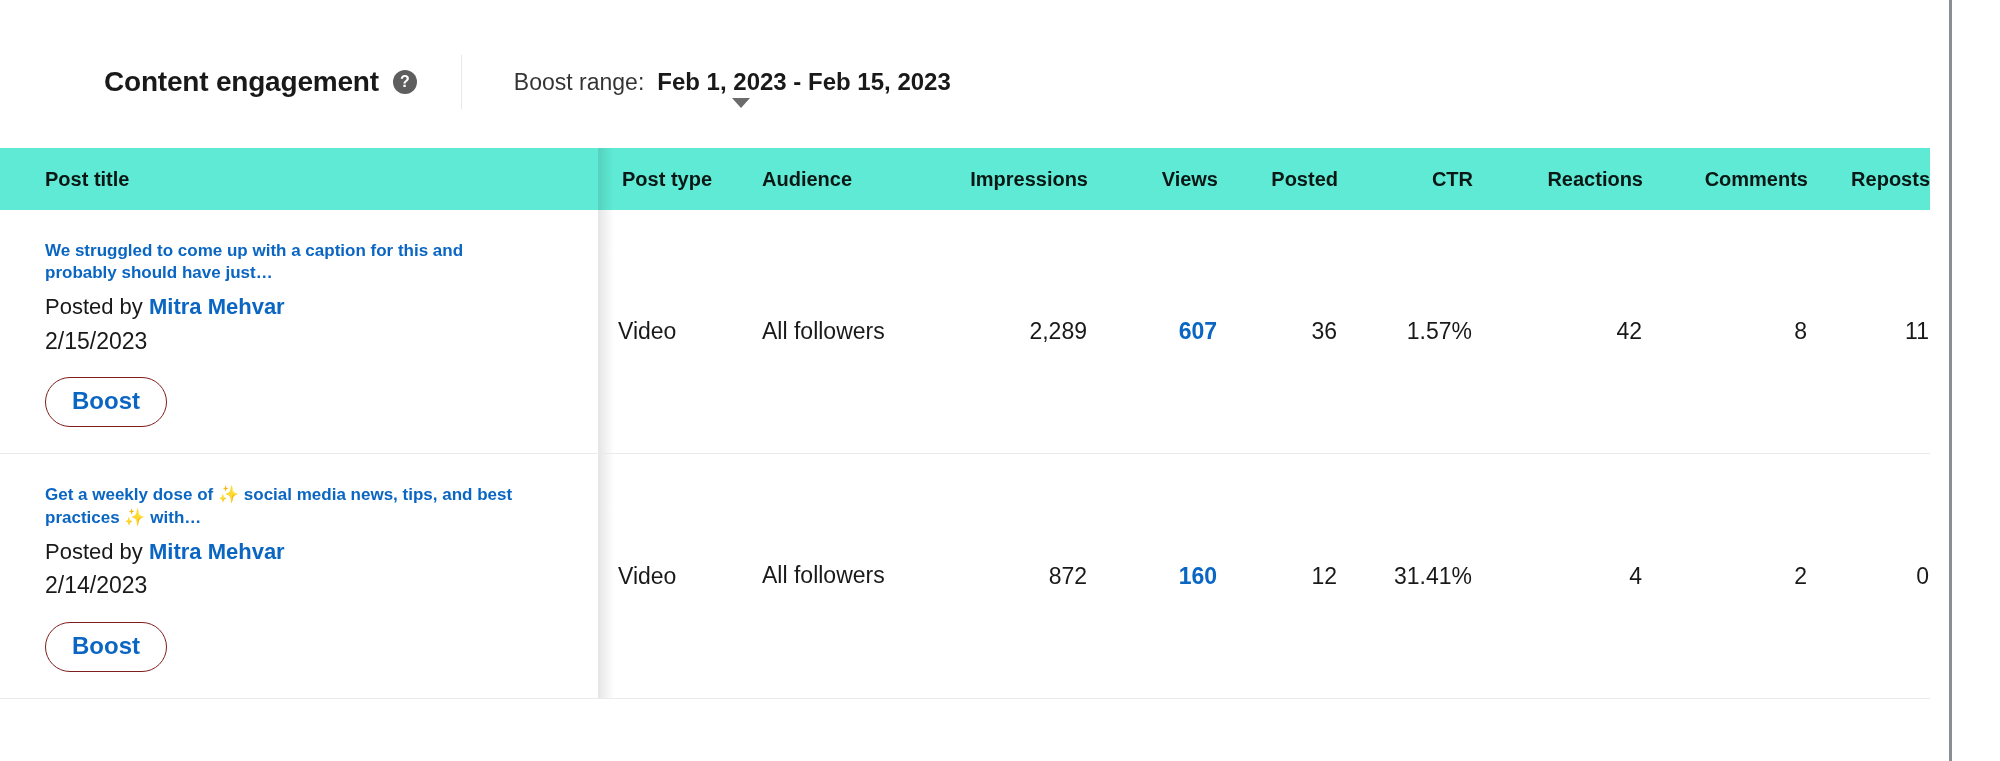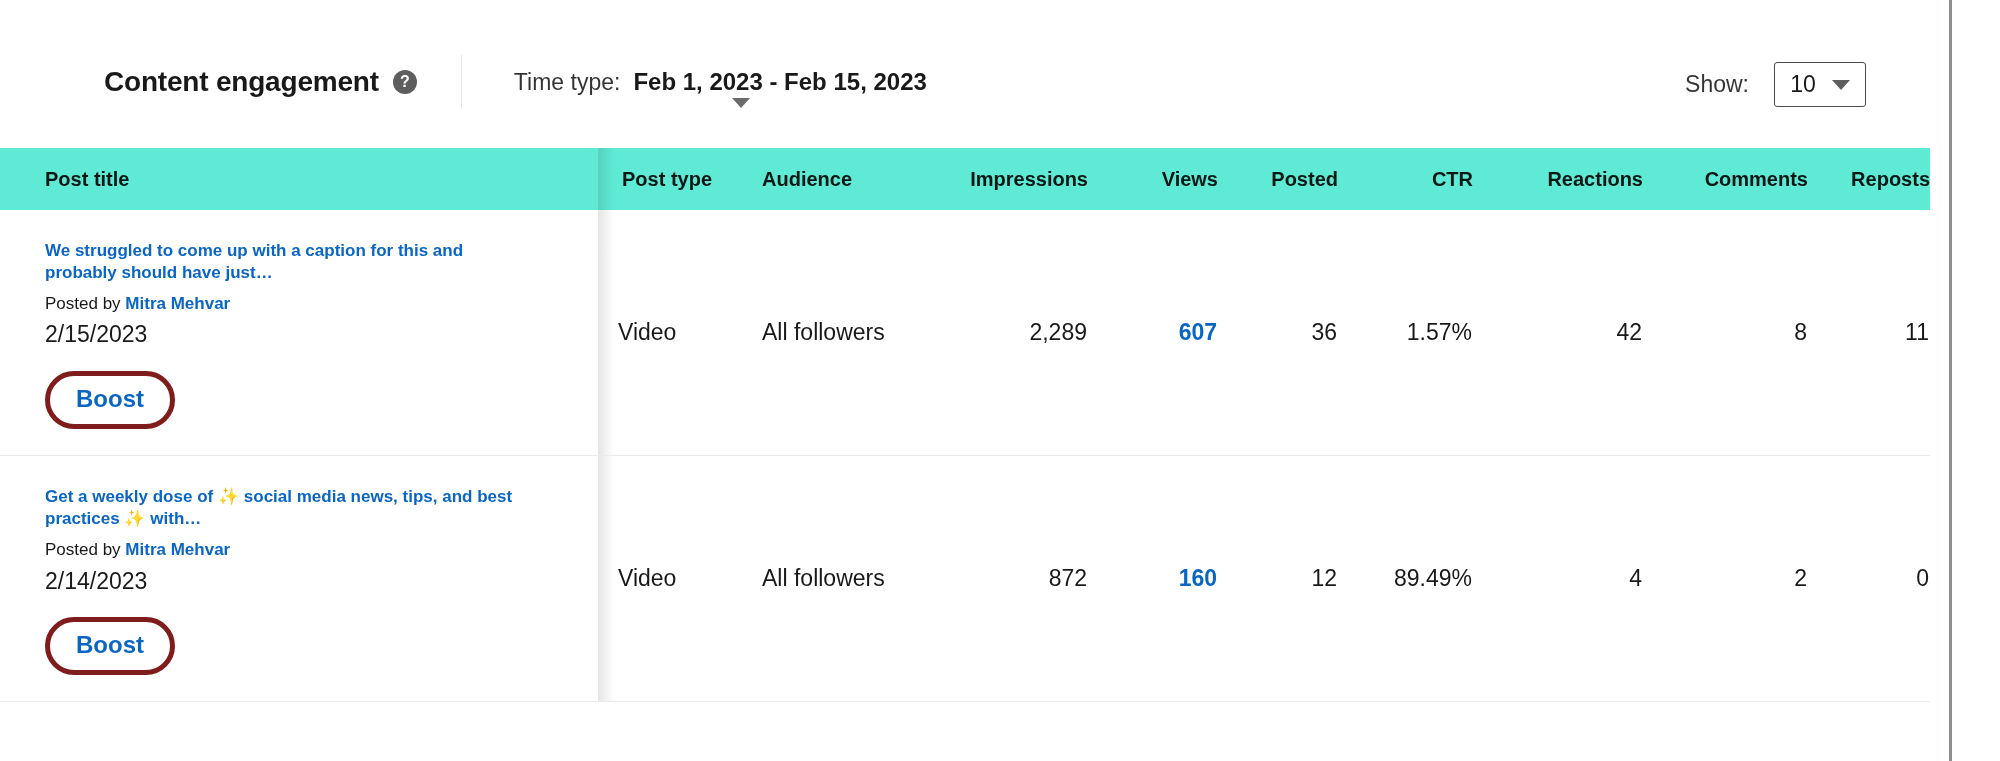--- a/index.html
+++ b/index.html
@@ -217,41 +217,41 @@
     display: block;
     font-size: 17px;
     font-weight: 700;
     color: #0a66c2;
     line-height: 1.3;
     text-decoration: none;
     cursor: pointer;
     max-width: 470px;
   }
   .post-meta {
-    font-size: 17px;
+    font-size: 22px;
     color: #000000e6;
     margin-top: 9px;
     line-height: 1.25;
   }
   .post-author {
     color: #0a66c2;
     font-weight: 700;
     cursor: pointer;
   }
   .post-date {
     font-size: 23px;
     color: #000000e6;
     margin-top: 6px;
     line-height: 1.25;
   }
   .boost-btn {
     display: inline-block;
     margin-top: 22px;
     padding: 11px 26px 13px;
-    border: 5px solid #7f1d1d;
+    border: 1px solid #7f1d1d;
     border-radius: 30px;
     color: #0a66c2;
     font-size: 24px;
     font-weight: 700;
     background: #ffffff;
     cursor: pointer;
     line-height: 1;
   }
 
   td.cell-posttype { text-align: left; padding-left: 20px; }
@@ -281,32 +281,25 @@
   <div class="panel-header">
 
     <div class="title-block">
       <span class="panel-title">Content engagement</span>
       <span class="help-icon">?</span>
     </div>
 
     <div class="vdivider"></div>
 
     <div class="timerange-block">
-      <span class="timerange-label">Time type:</span>
+      <span class="timerange-label">Boost range:</span>
       <span class="timerange-value">Feb 1, 2023 - Feb 15, 2023</span>
       <span class="timerange-caret"></span>
     </div>
 
-    <div class="show-block">
-      <span class="show-label">Show:</span>
-      <div class="show-select">
-        <span class="show-select-value">10</span>
-        <span class="show-caret"></span>
-      </div>
-    </div>
   </div>
 
   <div class="table-wrap">
     <table class="tbl">
       <colgroup>
         <col style="width:598px">
         <col style="width:140px">
         <col style="width:180px">
         <col style="width:170px">
         <col style="width:130px">
@@ -361,21 +354,21 @@
               <span class="post-author">Mitra Mehvar</span>
             </div>
             <div class="post-date">2/14/2023</div>
             <div class="boost-btn">Boost</div>
           </td>
           <td class="cell-posttype">Video</td>
           <td class="cell-audience">All followers</td>
           <td>872</td>
           <td><a class="metric-link">160</a></td>
           <td>12</td>
-          <td>89.49%</td>
+          <td>31.41%</td>
           <td>4</td>
           <td>2</td>
           <td>0</td>
         </tr>
 
       </tbody>
     </table>
   </div>
 </div>
 

